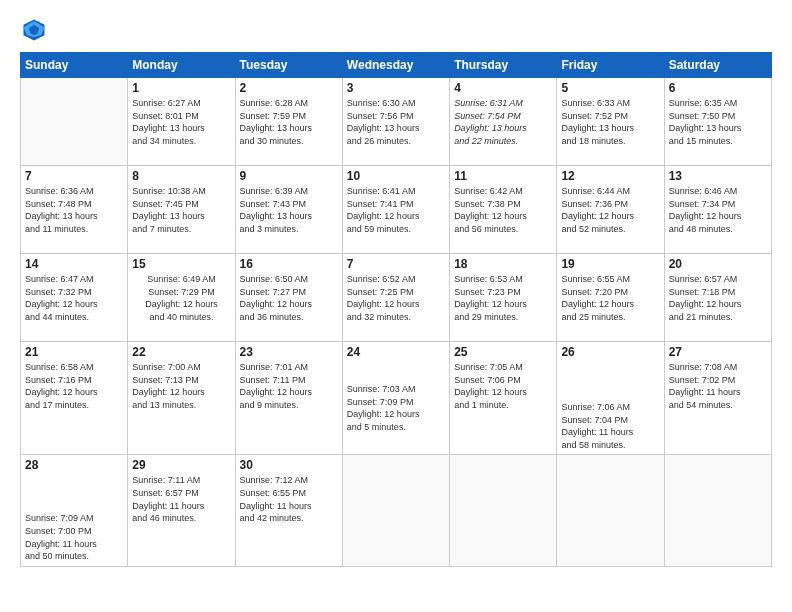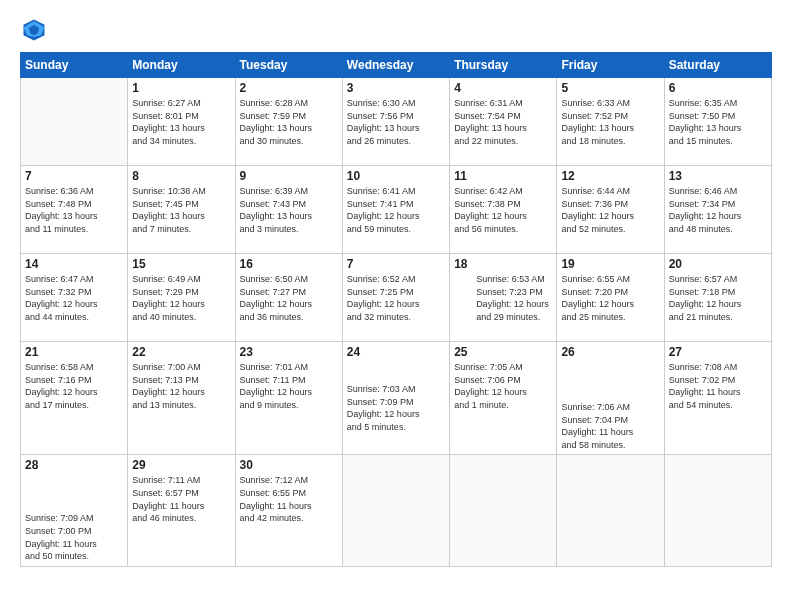--- a/index.html
+++ b/index.html
@@ -156,21 +156,21 @@
           </td>
           <td>
             <span class="day-num">3</span>
             <div class="day-info" style="white-space: pre-line;">Sunrise: 6:30 AM
 Sunset: 7:56 PM
 Daylight: 13 hours
 and 26 minutes.</div>
           </td>
           <td>
             <span class="day-num">4</span>
-            <div class="day-info" style="white-space: pre-line;">Sunrise: 6:31 AM
+            <div class="day-info" style="white-space: pre-line; font-style: italic;">Sunrise: 6:31 AM
 Sunset: 7:54 PM
 Daylight: 13 hours
 and 22 minutes.</div>
           </td>
           <td>
             <span class="day-num">5</span>
             <div class="day-info" style="white-space: pre-line;">Sunrise: 6:33 AM
 Sunset: 7:52 PM
 Daylight: 13 hours
 and 18 minutes.</div>
@@ -237,42 +237,42 @@
         <tr class="week-row">
           <td>
             <span class="day-num">14</span>
             <div class="day-info" style="white-space: pre-line;">Sunrise: 6:47 AM
 Sunset: 7:32 PM
 Daylight: 12 hours
 and 44 minutes.</div>
           </td>
           <td>
             <span class="day-num">15</span>
-            <div class="day-info" style="white-space: pre-line;">Sunrise: 6:49 AM
+            <div class="day-info" style="white-space: pre-line; text-align: center;">Sunrise: 6:49 AM
 Sunset: 7:29 PM
 Daylight: 12 hours
 and 40 minutes.</div>
           </td>
           <td>
             <span class="day-num">16</span>
             <div class="day-info" style="white-space: pre-line;">Sunrise: 6:50 AM
 Sunset: 7:27 PM
 Daylight: 12 hours
 and 36 minutes.</div>
           </td>
           <td>
             <span class="day-num">7</span>
             <div class="day-info" style="white-space: pre-line;">Sunrise: 6:52 AM
 Sunset: 7:25 PM
 Daylight: 12 hours
 and 32 minutes.</div>
           </td>
           <td>
             <span class="day-num">18</span>
-            <div class="day-info" style="white-space: pre-line; margin-left: 22px;">Sunrise: 6:53 AM
+            <div class="day-info" style="white-space: pre-line;">Sunrise: 6:53 AM
 Sunset: 7:23 PM
 Daylight: 12 hours
 and 29 minutes.</div>
           </td>
           <td>
             <span class="day-num">19</span>
             <div class="day-info" style="white-space: pre-line;">Sunrise: 6:55 AM
 Sunset: 7:20 PM
 Daylight: 12 hours
 and 25 minutes.</div>

